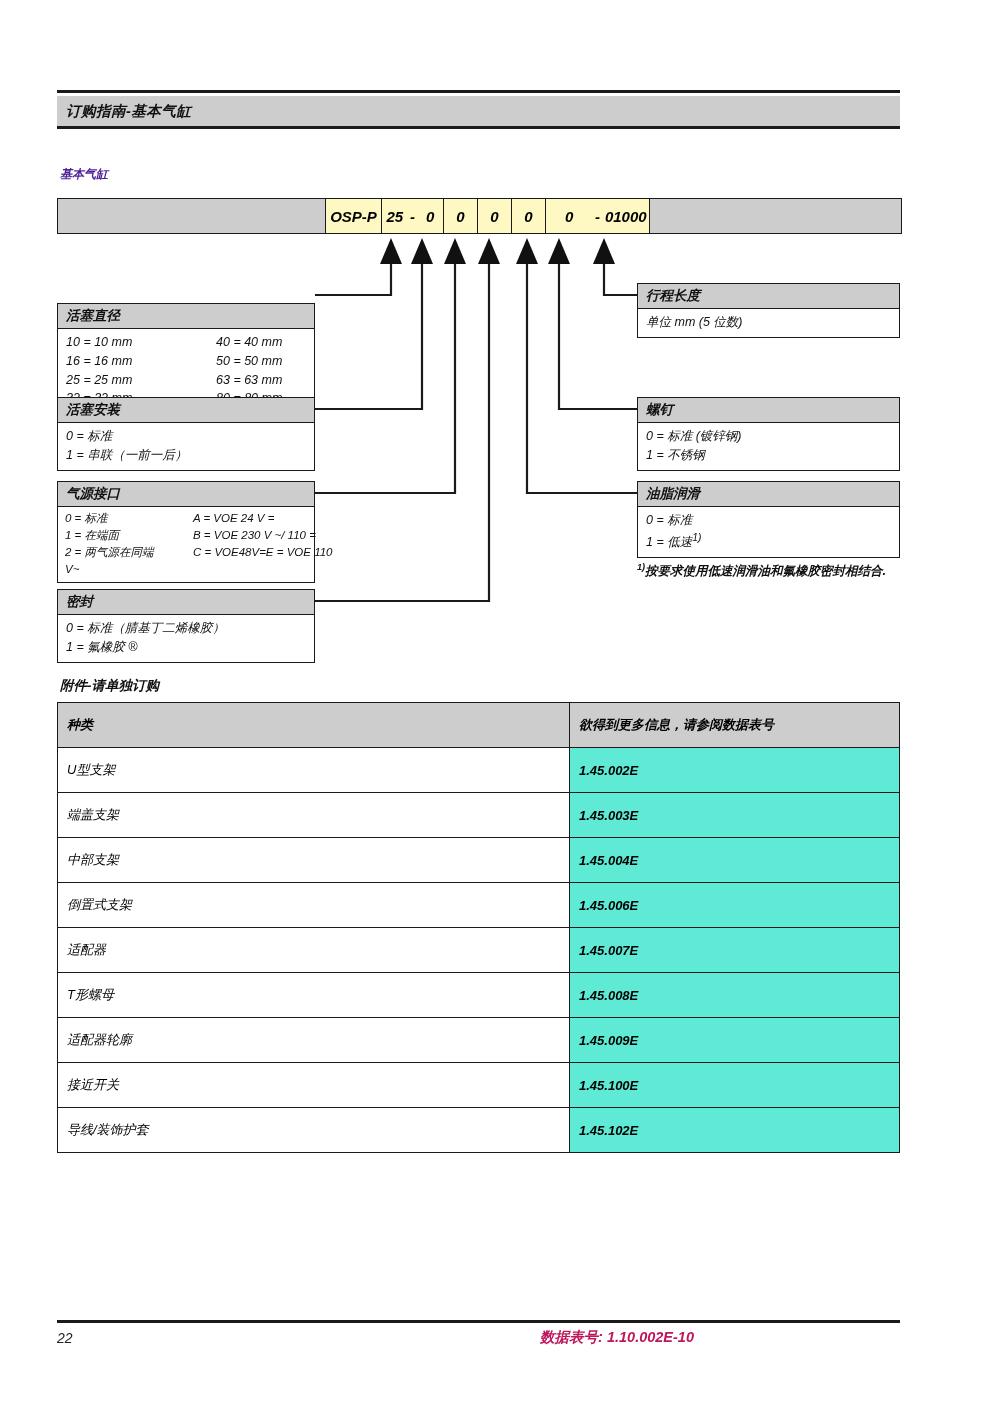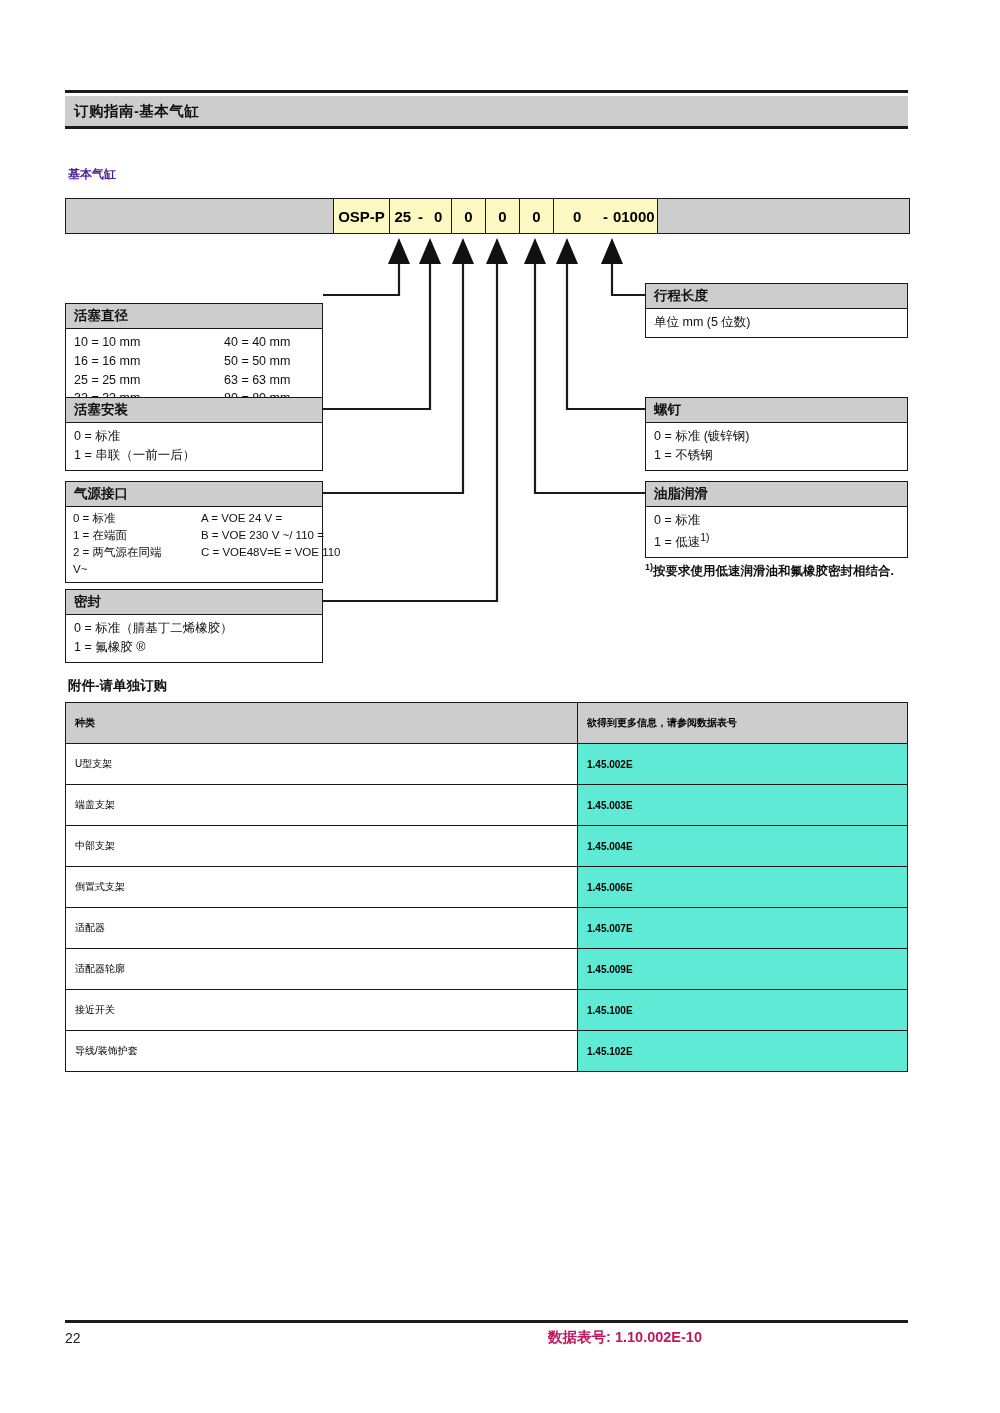--- a/index.html
+++ b/index.html
@@ -7,21 +7,21 @@
   html, body { margin: 0; padding: 0; }
   body {
     width: 1000px; height: 1413px;
     background: #ffffff;
     font-family: "Liberation Sans", "DejaVu Sans", sans-serif;
     color: #000;
     position: relative;
     overflow: hidden;
   }
 
-  #page { position: absolute; left: 8px; top: 0; width: 794px; height: 1413px; }
+  #page { position: absolute; left: 0; top: 0; width: 794px; height: 1413px; font-style: italic; }
 
   
   .top-rule {
     position: absolute; left: 57px; top: 90px; width: 843px; height: 3px;
     background: #1a1a1a;
   }
   .banner {
     position: absolute; left: 57px; top: 96px; width: 843px; height: 30px;
     background: #cdcdcd;
     display: flex; align-items: center;
@@ -95,21 +95,21 @@
   .acc-title { position: absolute; font-size: 13.5px; font-weight: 700; color: #111; }
   .acc-table {
     position: absolute; left: 57px; top: 702px; width: 843px;
     border-collapse: collapse;
     table-layout: fixed;
   }
   .acc-table td, .acc-table th {
     border: 1.4px solid #1a1a1a;
     height: 25px;
     padding: 13px 9px;
-    font-size: 10px;
+    font-size: 13px;
     text-align: left;
     vertical-align: middle;
   }
   .acc-table th { background: #cdcdcd; font-weight: 700; }
   .acc-table td.k { background: #ffffff; font-weight: 400; width: 512px; }
   .acc-table td.v { background: #5eead4; font-weight: 700; }
   .acc-table th.k { width: 512px; }
 
   
   .footer-rule {
@@ -303,20 +303,24 @@
       </tr>
       <tr>
         <td class="k">倒置式支架</td>
         <td class="v">1.45.006E</td>
       </tr>
       <tr>
         <td class="k">适配器</td>
         <td class="v">1.45.007E</td>
       </tr>
       <tr>
+        <td class="k">T形螺母</td>
+        <td class="v">1.45.008E</td>
+      </tr>
+      <tr>
         <td class="k">适配器轮廓</td>
         <td class="v">1.45.009E</td>
       </tr>
       <tr>
         <td class="k">接近开关</td>
         <td class="v">1.45.100E</td>
       </tr>
       <tr>
         <td class="k">导线/装饰护套</td>
         <td class="v">1.45.102E</td>

